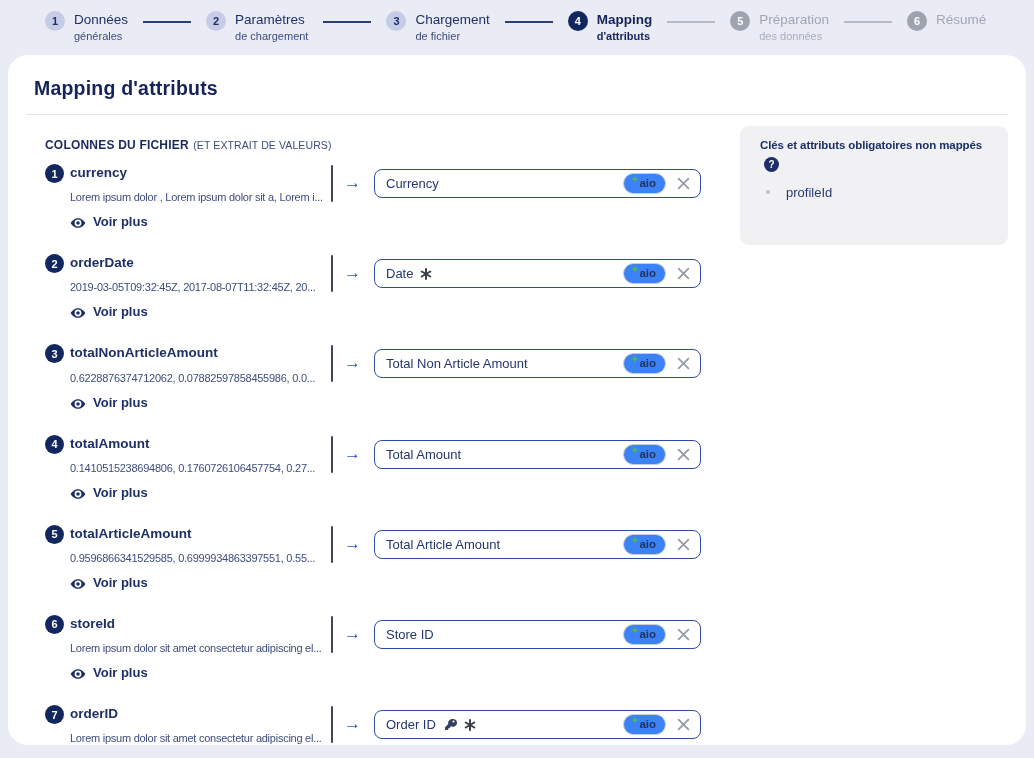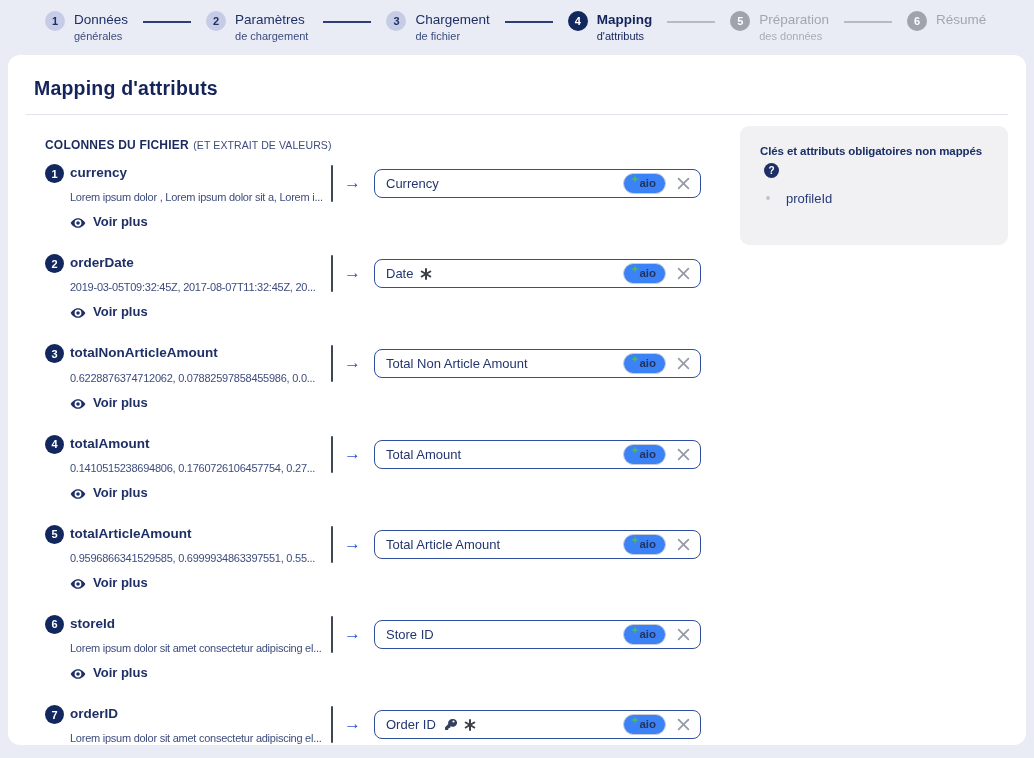--- a/index.html
+++ b/index.html
@@ -24,33 +24,33 @@
     display: flex; align-items: center; justify-content: center;
     font-size: 11px; font-weight: 700; flex: none;
   }
   .step.done .step-circle { background: #c6cce5; color: #1e2f66; }
   .step.active .step-circle { background: #12275e; color: #ffffff; }
   .step.upcoming .step-circle { background: #9fa3ad; color: #ffffff; }
   .step-labels { margin-left: 9px; margin-top: -1px; }
   .step-l1 { font-size: 13.5px; font-weight: 500; color: #1e2f66; line-height: 1.25; }
   .step-l2 { font-size: 11px; color: #3d4c7d; line-height: 1.3; }
   .step.active .step-l1 { font-weight: 700; color: #14235a; }
-  .step.active .step-l2 { font-weight: 400; color: #14235a; }
+  .step.active .step-l2 { font-weight: 700; color: #14235a; }
   .step.upcoming .step-l1 { color: #a2a6b1; }
   .step.upcoming .step-l2 { color: #a9adb8; }
   .connector {
     width: 48px; height: 0; border-top: 2px solid #2c3e74;
     margin: 10px 15px 0 15px; flex: none;
   }
   .connector.upcoming { border-top-color: #b6bac5; }
 
   
   .card {
     position: absolute; top: 55px; left: 8px; right: 8px; bottom: 13px;
-    background: #ffffff; border-radius: 12px;
+    background: #ffffff; border-radius: 20px;
     padding: 22px 18px 0 18px;
   }
   .page-title {
     font-size: 19.5px; font-weight: 700; color: #14235a;
     letter-spacing: .2px; margin-left: 8px;
   }
   .title-rule { border: none; border-top: 1px solid #e2e4ec; margin-top: 14px; }
 
   .content { display: flex; margin-top: 11px; }
   .map-area { width: 686px; flex: none; padding-left: 19px; }
@@ -114,21 +114,21 @@
   .aio-label { font-size: 11.5px; font-weight: 700; color: #22335f; line-height: 14px; }
   .clear-btn {
     background: none; border: none; margin-left: 9px; padding: 2px;
     cursor: pointer; line-height: 0; flex: none;
   }
 
   
   .panel {
     margin-left: auto; width: 268px; height: 119px; flex: none;
     background: #f1f1f4; border-radius: 9px;
-    padding: 18px 18px 0 20px;
+    padding: 12px 18px 0 20px;
   }
   .panel-title { font-size: 11.5px; font-weight: 700; color: #1b2f67; line-height: 1.3; letter-spacing: -0.1px; }
   .help-ico {
     margin: 4px 0 0 4px;
     width: 15px; height: 15px; border-radius: 50%;
     background: #1e2f66; color: #fff;
     display: flex; align-items: center; justify-content: center;
     font-size: 10px; font-weight: 700; cursor: pointer;
   }
   .panel-list { list-style: none; margin-top: 13px; }

